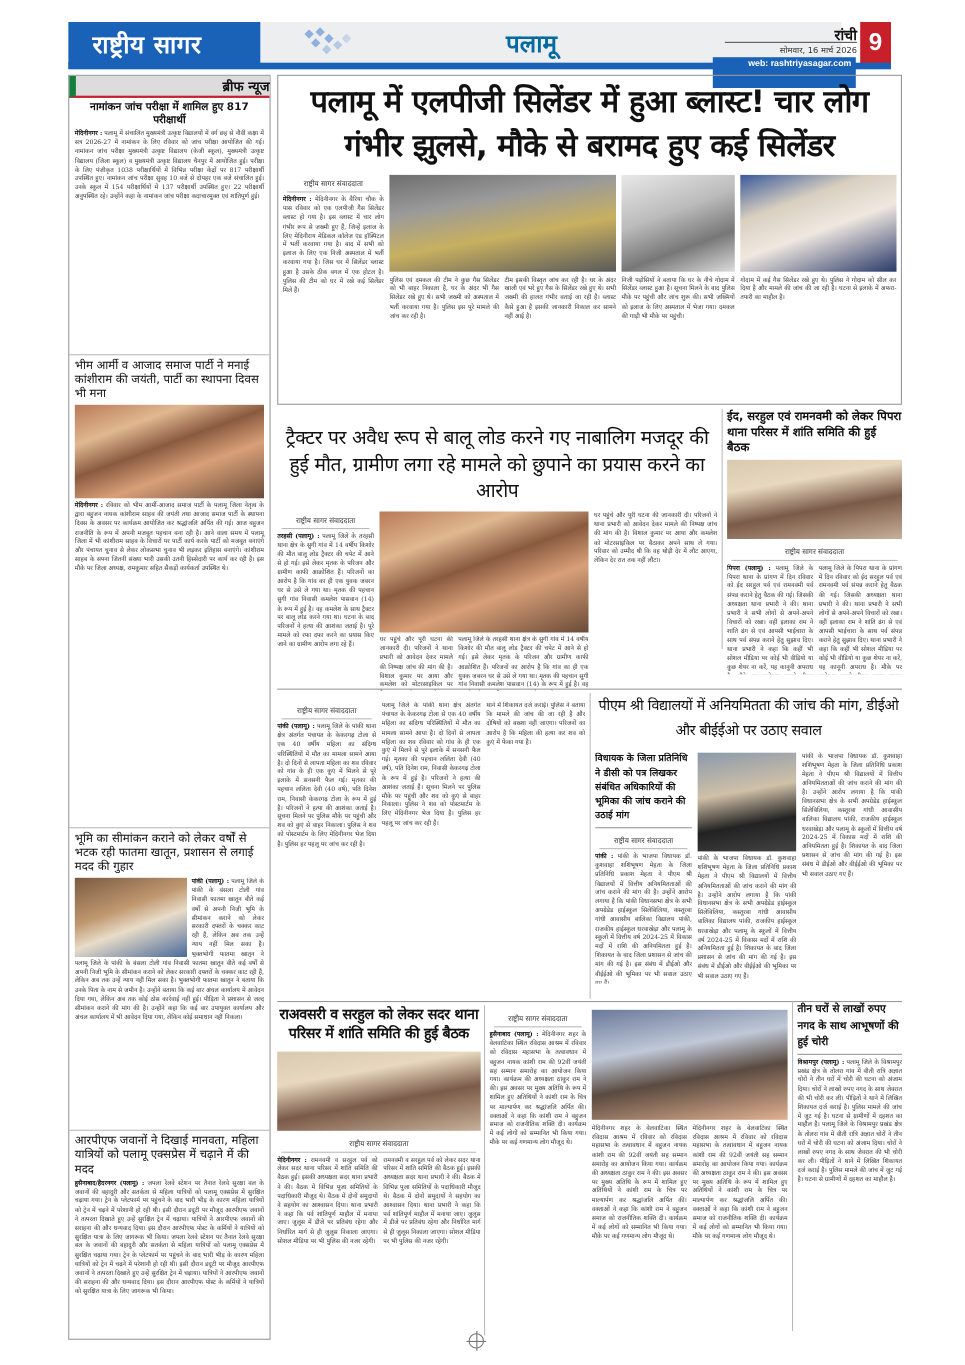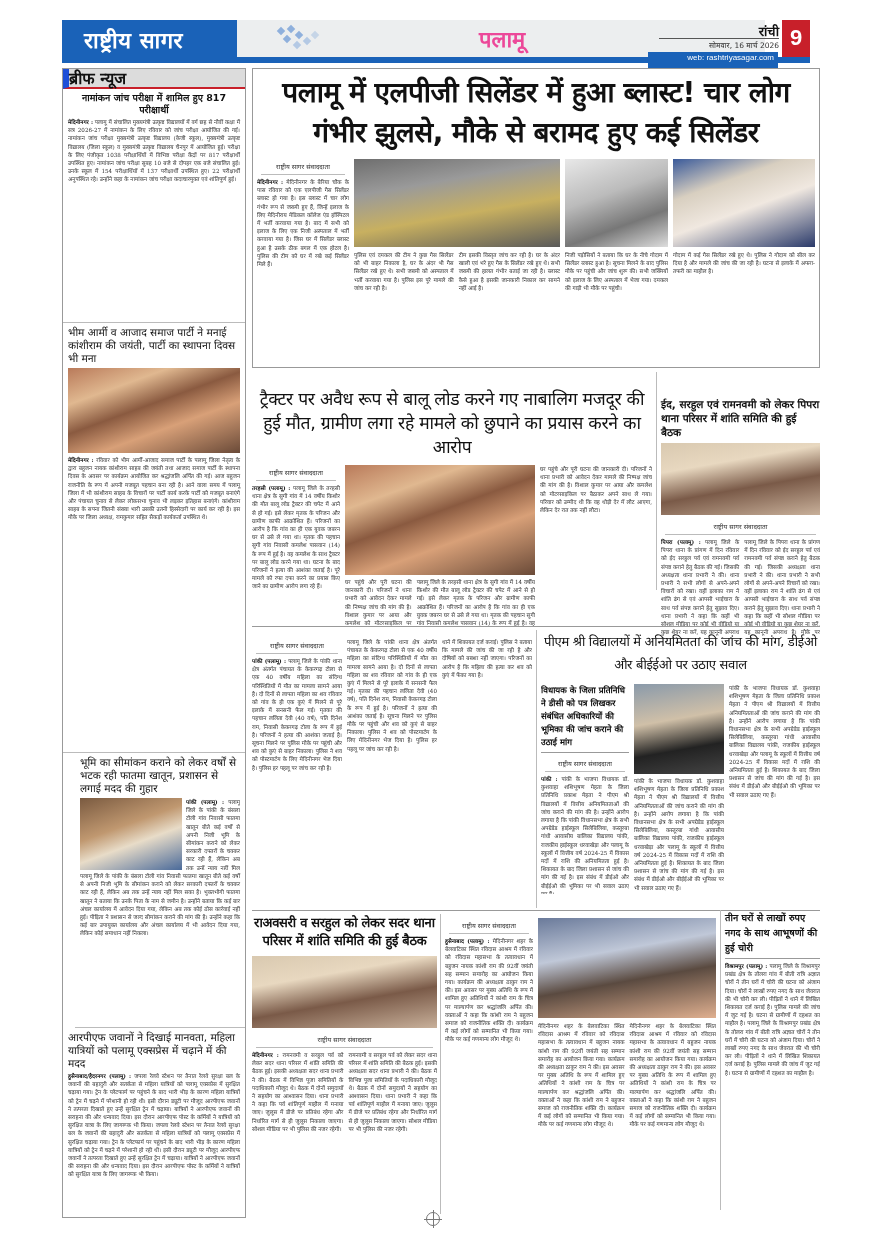--- a/index.html
+++ b/index.html
@@ -7,30 +7,30 @@
   body { font-family: "DejaVu Sans", sans-serif; color: #111; position: relative; }
 
   
   .mast { position: absolute; left: 62px; top: 20px; width: 748px; height: 44px; }
   .mast-left { position: absolute; left: 0; top: 0; width: 175px; height: 38px; background: #1a62b8; clip-path: polygon(0 0, 100% 0, 100% 100%, 0 100%); }
   .mast-left::after { content: ""; position: absolute; right: -22px; top: 0; border-left: 22px solid #1a62b8; border-bottom: 38px solid transparent; }
   .mast-title { position: absolute; left: 22px; top: 4px; color: #fff; font-size: 22px; font-weight: bold; font-family: "DejaVu Sans", sans-serif; letter-spacing: 0.5px; }
   .mast-mid { position: absolute; left: 175px; top: 0; width: 528px; height: 38px; background: #eceeef; }
   .mast-dots { position: absolute; left: 212px; top: 6px; width: 50px; height: 24px; }
   .mast-dots span { position: absolute; width: 6px; height: 6px; background: #8fb0dc; transform: rotate(45deg); }
-  .mast-section { position: absolute; left: 398px; top: 3px; font-size: 22px; font-weight: bold; color: #ec4899; margin-left: 19px; }
+  .mast-section { position: absolute; left: 398px; top: 3px; font-size: 22px; font-weight: bold; color: #0369a1; }
   .mast-city { position: absolute; left: 597px; top: 2px; width: 120px; text-align: right; font-size: 13px; font-weight: bold; }
   .mast-date { position: absolute; left: 597px; top: 18px; width: 120px; text-align: right; font-size: 7.5px; color: #333; border-top: 1px solid #555; padding-top: 1px; }
   .mast-page { position: absolute; left: 720px; top: 0; width: 28px; height: 38px; background: #c8202a; color: #fff; font-size: 22px; font-weight: bold; text-align: center; line-height: 36px; font-family: "Liberation Sans", sans-serif; }
   .mast-bar { position: absolute; left: 0; top: 37px; width: 748px; height: 6px; background: #1a62b8; }
-  .mast-web { position: absolute; left: 586px; top: 32px; width: 130px; height: 16px; background: #1a62b8; color: #fff; font-size: 8px; font-weight: normal; text-align: right; padding-right: 4px; line-height: 12px; font-family: "Liberation Sans", sans-serif; }
+  .mast-web { position: absolute; left: 586px; top: 32px; width: 130px; height: 28px; background: #1a62b8; color: #fff; font-size: 8px; font-weight: bold; text-align: right; padding-right: 4px; line-height: 12px; font-family: "Liberation Sans", sans-serif; }
 
   
   .left { position: absolute; left: 62px; top: 68px; width: 184px; height: 1150px; border: 1px solid #999; background: #fff; }
-  .brief-hdr { height: 20px; background: #dcdcdc; border-left: 6px solid #1d4ed8; border-bottom: 2px solid #c8202a; text-align: left; font-size: 16px; font-weight: bold; line-height: 20px; }
+  .brief-hdr { height: 20px; background: #dcdcdc; border-left: 6px solid #15803d; border-bottom: 2px solid #c8202a; text-align: right; font-size: 12px; font-weight: bold; line-height: 20px; }
   .brief { padding: 3px 5px 2px 5px; border-bottom: 1px solid #bbb; }
   .brief h4 { font-size: 9.5px; font-weight: bold; line-height: 12px; margin-bottom: 2px; }
   .brief h4.big { font-size: 10.5px; line-height: 13px; font-weight: normal; }
   .body-text { font-size: 5.6px; line-height: 8.2px; color: #333; text-align: justify; font-family: "DejaVu Serif", serif; }
   .body-text b { color: #111; }
   .photo { background: linear-gradient(135deg, #7a6858, #b8a48e 40%, #5e4e42 70%, #9a8878); position: relative; overflow: hidden; }
   .photo.crowd { background: linear-gradient(160deg, #b97a5a 0%, #e0b890 25%, #8a5a40 45%, #d8a078 65%, #6a4a38 100%); }
   .photo.blast { background: linear-gradient(170deg, #6e6e6e 0%, #9a9a9a 30%, #c8b060 60%, #5a5a5a 100%); }
   .photo.bw { background: linear-gradient(160deg, #e8e8e8 0%, #bbb 40%, #777 70%, #ddd 100%); }
   .photo.hosp { background: linear-gradient(160deg, #3a5a9a 0%, #d8cfc0 30%, #f0e8e0 55%, #2a3a6a 100%); }
@@ -85,21 +85,21 @@
     <h4 style="text-align:center;">नामांकन जांच परीक्षा में शामिल हुए 817 परीक्षार्थी</h4>
     <p class="body-text"><b>मेदिनीनगर :</b> <span>पलामू में संचालित मुख्यमंत्री उत्कृष्ट विद्यालयों में वर्ग छह से नौवीं कक्षा में सत्र 2026-27 में नामांकन के लिए रविवार को जांच परीक्षा आयोजित की गई। नामांकन जांच परीक्षा मुख्यमंत्री उत्कृष्ट विद्यालय (केजी स्कूल), मुख्यमंत्री उत्कृष्ट विद्यालय (जिला स्कूल) व मुख्यमंत्री उत्कृष्ट विद्यालय चैनपुर में आयोजित हुई। परीक्षा के लिए पंजीकृत 1038 परीक्षार्थियों में विभिन्न परीक्षा केंद्रों पर 817 परीक्षार्थी उपस्थित हुए। नामांकन जांच परीक्षा सुबह 10 बजे से दोपहर एक बजे संचालित हुई। उनके स्कूल में 154 परीक्षार्थियों में 137 परीक्षार्थी उपस्थित हुए। 22 परीक्षार्थी अनुपस्थित रहे। उन्होंने कहा के नामांकन जांच परीक्षा कदाचारमुक्त एवं शांतिपूर्ण हुई।</span></p>
   </div>
 
   <div class="brief" style="height:430px;overflow:hidden;">
     <h4 class="big">भीम आर्मी व आजाद समाज पार्टी ने मनाई कांशीराम की जयंती, पार्टी का स्थापना दिवस भी मना</h4>
     <div class="photo crowd" style="height:85px;margin:3px 0;"></div>
     <p class="body-text"><b>मेदिनीनगर :</b> <span>रविवार को भीम आर्मी-आजाद समाज पार्टी के पलामू जिला नेतृत्व के द्वारा बहुजन नायक कांशीराम साहब की जयंती तथा आजाद समाज पार्टी के स्थापना दिवस के अवसर पर कार्यक्रम आयोजित कर श्रद्धांजलि अर्पित की गई। आज बहुजन राजनीति के रूप में अपनी मजबूत पहचान बना रही है। आने वाला समय में पलामू जिला में भी कांशीराम साहब के विचारों पर पार्टी कार्य करके पार्टी को मजबूत बनाएंगे और पंचायत चुनाव से लेकर लोकसभा चुनाव भी लड़कर इतिहास बनाएंगे। कांशीराम साहब के सपना जितनी संख्या भारी उसकी उतनी हिस्सेदारी पर कार्य कर रही है। इस मौके पर जिला अध्यक्ष, रामकुमार सहित सैकड़ों कार्यकर्ता उपस्थित थे।</span></p>
   </div>
 
-  <div class="brief" style="height:275px;overflow:hidden;margin-left:12px;">
+  <div class="brief" style="height:275px;overflow:hidden;">
     <h4 class="big">भूमि का सीमांकन कराने को लेकर वर्षों से भटक रही फातमा खातून, प्रशासन से लगाई मदद की गुहार</h4>
     <div style="display:flex;gap:4px;margin-top:3px;">
       <div class="photo couple" style="width:102px;height:72px;flex:none;"></div>
       <p class="body-text" style="flex:1;height:72px;overflow:hidden;"><b>पांकी (पलामू) :</b> <span>पलामू जिले के पांकी के बंसला टोली गांव निवासी फातमा खातून बीते कई वर्षों से अपनी निजी भूमि के सीमांकन कराने को लेकर सरकारी दफ्तरों के चक्कर काट रही हैं, लेकिन अब तक उन्हें न्याय नहीं मिल सका है। भुक्तभोगी फातमा खातून ने बताया कि उनके पिता के नाम से जमीन है। उन्होंने बताया कि कई बार अंचल कार्यालय में आवेदन दिया गया, लेकिन अब तक कोई ठोस कार्रवाई नहीं हुई। पीड़िता ने प्रशासन से जल्द सीमांकन कराने की मांग की है। उन्होंने कहा कि कई बार उपायुक्त कार्यालय और अंचल कार्यालय में भी आवेदन दिया गया, लेकिन कोई समाधान नहीं निकला।</span></p>
     </div>
     <p class="body-text" style="margin-top:2px;">पलामू जिले के पांकी के बंसला टोली गांव निवासी फातमा खातून बीते कई वर्षों से अपनी निजी भूमि के सीमांकन कराने को लेकर सरकारी दफ्तरों के चक्कर काट रही हैं, लेकिन अब तक उन्हें न्याय नहीं मिल सका है। भुक्तभोगी फातमा खातून ने बताया कि उनके पिता के नाम से जमीन है। उन्होंने बताया कि कई बार अंचल कार्यालय में आवेदन दिया गया, लेकिन अब तक कोई ठोस कार्रवाई नहीं हुई। पीड़िता ने प्रशासन से जल्द सीमांकन कराने की मांग की है। उन्होंने कहा कि कई बार उपायुक्त कार्यालय और अंचल कार्यालय में भी आवेदन दिया गया, लेकिन कोई समाधान नहीं निकला।</p>
   </div>
 
   <div class="brief" style="height:232px;overflow:hidden;border-bottom:none;">
     <h4 class="big">आरपीएफ जवानों ने दिखाई मानवता, महिला यात्रियों को पलामू एक्सप्रेस में चढ़ाने में की मदद</h4>
@@ -144,21 +144,21 @@
       <div class="cols" style="margin-top:3px;height:50px;overflow:hidden;">
         <p class="body-text">घर पहुंचे और पूरी घटना की जानकारी दी। परिजनों ने थाना प्रभारी को आवेदन देकर मामले की निष्पक्ष जांच की मांग की है। विशाल कुमार पर आया और कमलेश को मोटरसाइकिल पर बैठाकर अपने साथ ले गया। परिवार को उम्मीद थी कि वह थोड़ी देर में लौट आएगा, लेकिन देर रात तक नहीं लौटा।</p>
         <p class="body-text">पलामू जिले के तरहसी थाना क्षेत्र के सुगी गांव में 14 वर्षीय किशोर की मौत बालू लोड ट्रैक्टर की चपेट में आने से हो गई। इसे लेकर मृतक के परिजन और ग्रामीण काफी आक्रोशित हैं। परिजनों का आरोप है कि गांव का ही एक युवक जबरन घर से उसे ले गया था। मृतक की पहचान सुगी गांव निवासी कमलेश पासवान (14) के रूप में हुई है। वह कमलेश के साथ ट्रैक्टर पर बालू लोड करने गया था। घटना के बाद परिजनों ने हत्या की आशंका जताई है। पूरे मामले को रफा दफा करने का प्रयास किए जाने का ग्रामीण आरोप लगा रहे हैं।</p>
       </div>
     </div>
     <p class="body-text" style="flex:1;overflow:hidden;">घर पहुंचे और पूरी घटना की जानकारी दी। परिजनों ने थाना प्रभारी को आवेदन देकर मामले की निष्पक्ष जांच की मांग की है। विशाल कुमार पर आया और कमलेश को मोटरसाइकिल पर बैठाकर अपने साथ ले गया। परिवार को उम्मीद थी कि वह थोड़ी देर में लौट आएगा, लेकिन देर रात तक नहीं लौटा।</p>
   </div>
 </div>
 
 <div class="story" style="left:656px;top:372px;width:164px;height:218px;border-left:1px solid #bbb;padding-left:4px;">
-  <h3 style="font-size:10.5px;line-height:14px;text-align:left;margin-top:25px;">ईद, सरहुल एवं रामनवमी को लेकर पिपरा थाना परिसर में शांति समिति की हुई बैठक</h3>
+  <h3 style="font-size:10.5px;line-height:14px;text-align:left;">ईद, सरहुल एवं रामनवमी को लेकर पिपरा थाना परिसर में शांति समिति की हुई बैठक</h3>
   <div class="photo meet" style="height:72px;margin-top:4px;"></div>
   <div class="byline" style="margin-top:4px;">राष्ट्रीय सागर संवाददाता</div>
   <div class="cols" style="height:100px;overflow:hidden;">
     <p class="body-text"><b>पिपरा (पलामू) :</b> <span>पलामू जिले के पिपरा थाना के प्रांगण में दिन रविवार को ईद सरहुल पर्व एवं रामनवमी पर्व संपन्न कराने हेतु बैठक की गई। जिसकी अध्यक्षता थाना प्रभारी ने की। थाना प्रभारी ने सभी लोगों से अपने-अपने विचारों को रखा। वहीं इलाका राम ने शांति ढंग से एवं आपसी भाईचारा के साथ पर्व संपन्न कराने हेतु सुझाव दिए। थाना प्रभारी ने कहा कि कहीं भी सोशल मीडिया पर कोई भी वीडियो या कुछ शेयर ना करें, यह कानूनी अपराध है। मौके पर कुलेश्वर महतो नीरज कुमार लालन दास जितेंद्र उरांव मोहम्मद विकास यादव विजय कुमार सिंह समेत गणमान्य लोग उपस्थित थे।</span></p>
     <p class="body-text">पलामू जिले के पिपरा थाना के प्रांगण में दिन रविवार को ईद सरहुल पर्व एवं रामनवमी पर्व संपन्न कराने हेतु बैठक की गई। जिसकी अध्यक्षता थाना प्रभारी ने की। थाना प्रभारी ने सभी लोगों से अपने-अपने विचारों को रखा। वहीं इलाका राम ने शांति ढंग से एवं आपसी भाईचारा के साथ पर्व संपन्न कराने हेतु सुझाव दिए। थाना प्रभारी ने कहा कि कहीं भी सोशल मीडिया पर कोई भी वीडियो या कुछ शेयर ना करें, यह कानूनी अपराध है। मौके पर कुलेश्वर महतो नीरज कुमार लालन दास जितेंद्र उरांव मोहम्मद विकास यादव विजय कुमार सिंह समेत गणमान्य लोग उपस्थित थे।</p>
   </div>
 </div>
 
 <div class="hrule" style="left:252px;top:626px;width:568px;"></div>
 

